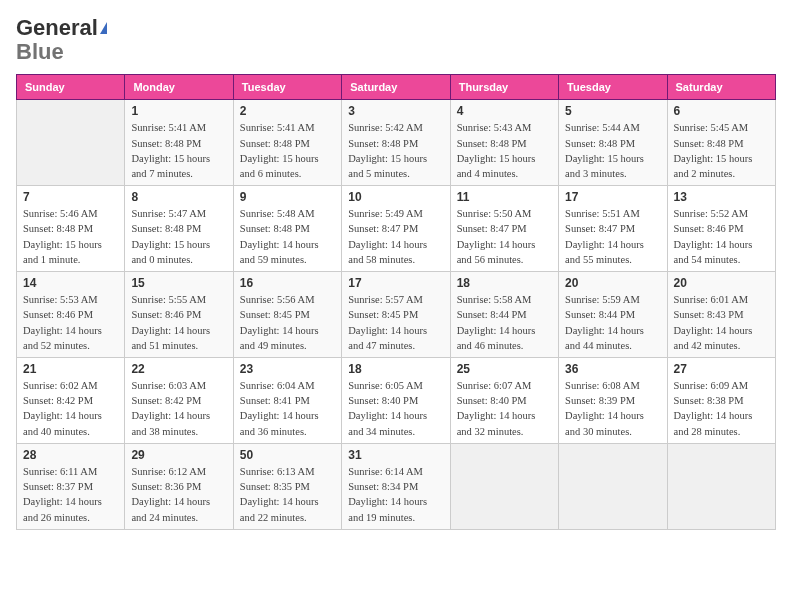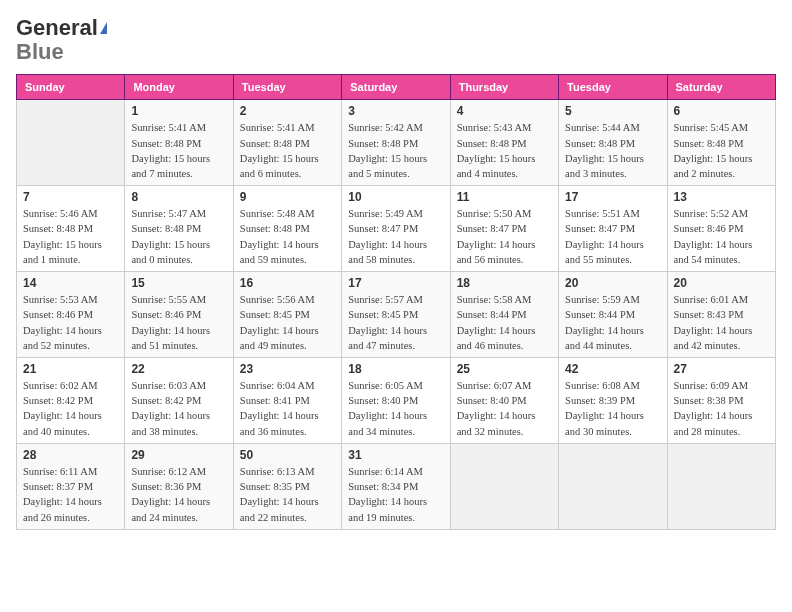--- a/index.html
+++ b/index.html
@@ -229,21 +229,21 @@
         </td>
         <td>
           <span class="day-num">18</span>
           <div class="cell-info">Sunrise: 6:05 AM<br>Sunset: 8:40 PM<br>Daylight: 14 hours<br>and 34 minutes.</div>
         </td>
         <td>
           <span class="day-num">25</span>
           <div class="cell-info">Sunrise: 6:07 AM<br>Sunset: 8:40 PM<br>Daylight: 14 hours<br>and 32 minutes.</div>
         </td>
         <td>
-          <span class="day-num">42</span>
+          <span class="day-num">36</span>
           <div class="cell-info">Sunrise: 6:08 AM<br>Sunset: 8:39 PM<br>Daylight: 14 hours<br>and 30 minutes.</div>
         </td>
         <td>
           <span class="day-num">27</span>
           <div class="cell-info">Sunrise: 6:09 AM<br>Sunset: 8:38 PM<br>Daylight: 14 hours<br>and 28 minutes.</div>
         </td>
       </tr>
       <tr>
         <td>
           <span class="day-num">28</span>

